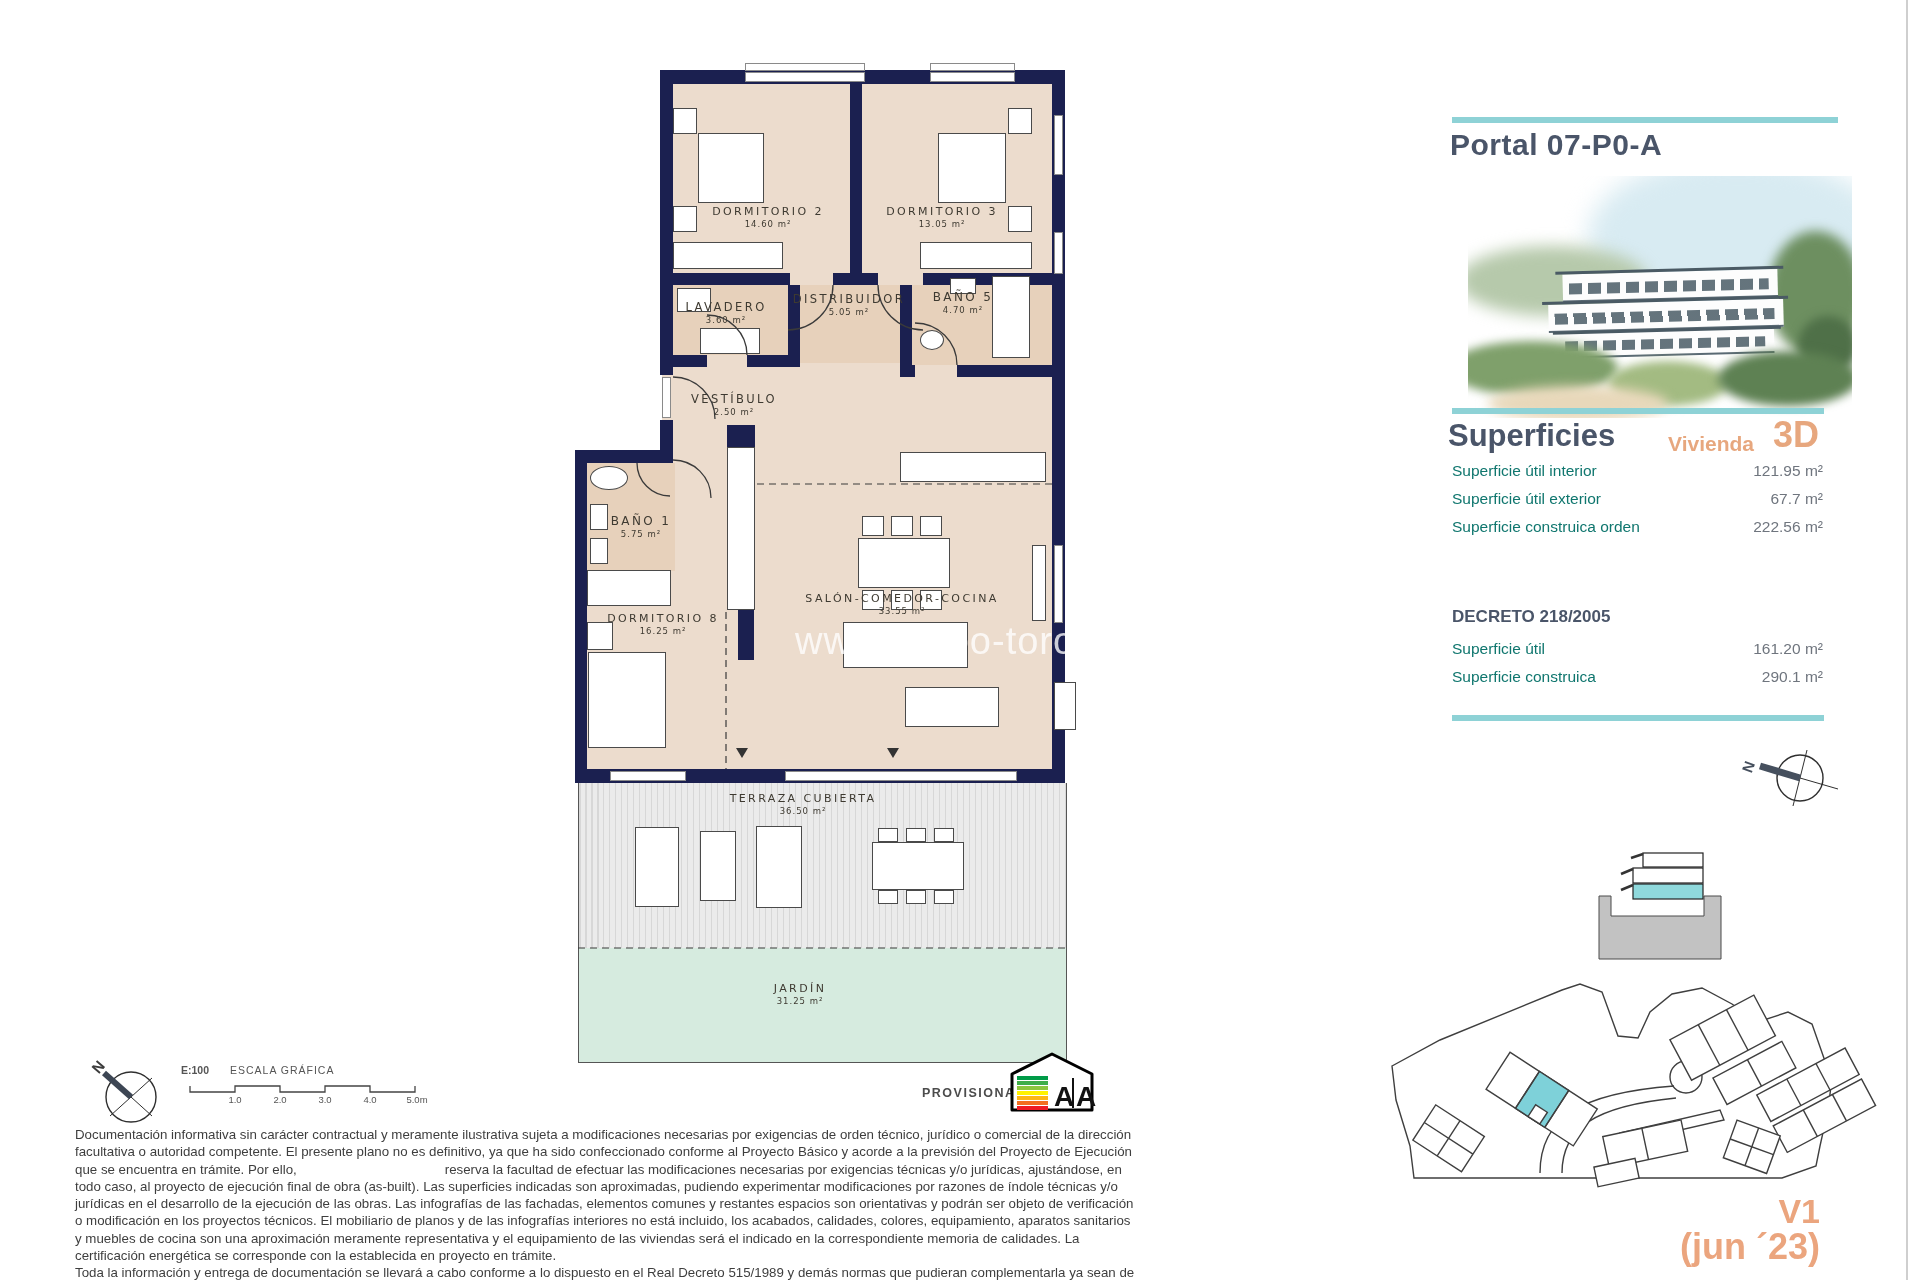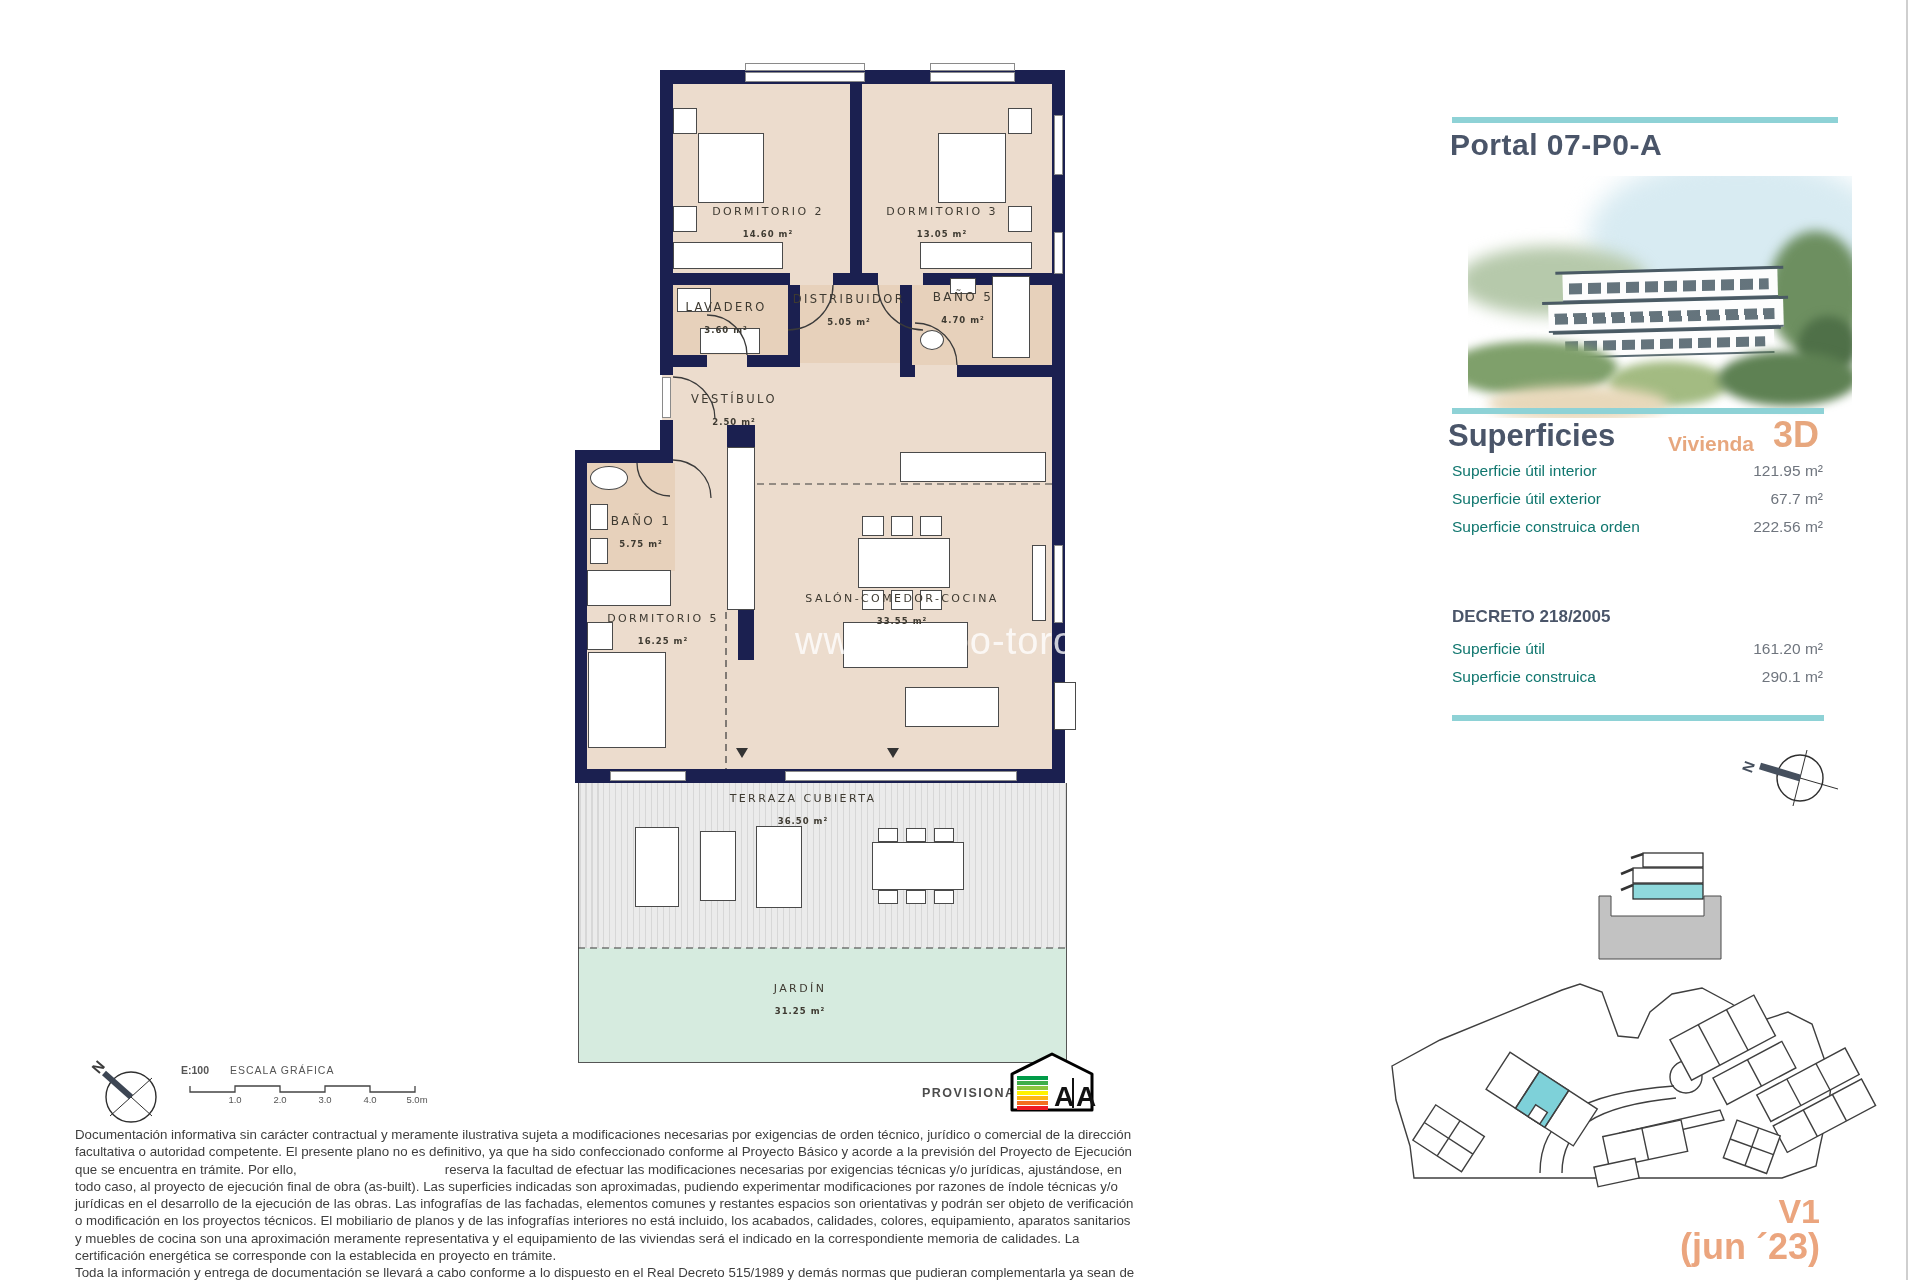--- a/index.html
+++ b/index.html
@@ -13,21 +13,21 @@
   .furn{position:absolute;background:#fff;border:1.3px solid #4a4a4a;box-sizing:border-box;}
   .oval{border-radius:50%;}
   .terrace{position:absolute;left:578px;top:783px;width:487px;height:165px;
            background:repeating-linear-gradient(90deg,#d7d7d7 0 1.5px,#ebebeb 1.5px 6px);
            border-left:1.5px solid #555;border-right:1.5px solid #555;}
   .garden{position:absolute;left:578px;top:948px;width:487px;height:114px;background:#d6ebdf;
           border-left:1.5px solid #555;border-right:1.5px solid #555;border-bottom:1.5px solid #555;}
   .rlabel{position:absolute;transform:translateX(-50%);text-align:center;color:#3e3a31;
           font-family:"DejaVu Sans",sans-serif;white-space:nowrap;z-index:20;}
   .rname{font-size:11px;letter-spacing:2.4px;}
-  .rarea{font-size:8.5px;letter-spacing:1px;margin-top:11px;font-weight:bold;}
+  .rarea{font-size:8.5px;letter-spacing:1px;margin-top:1px;}
   .watermark{position:absolute;left:795px;top:620px;z-index:40;font-weight:normal;font-size:38px;
              letter-spacing:1px;color:rgba(255,255,255,0.78);}
   
   .rule{position:absolute;background:#8ed2d6;height:6px;}
   .portal-title{position:absolute;left:1450px;top:128px;font-size:30px;font-weight:bold;
                 color:#4a5569;letter-spacing:.5px;}
   .sup-title{position:absolute;left:1448px;top:418px;font-size:31px;font-weight:bold;color:#4a5569;}
   .viv-label{position:absolute;left:1668px;top:432px;font-size:21px;font-weight:600;color:#e7a77e;}
   .viv-code{position:absolute;left:1773px;top:414px;font-size:36px;font-weight:bold;color:#e7a77e;}
   .srow{position:absolute;left:1452px;width:371px;display:flex;justify-content:space-between;
@@ -162,21 +162,21 @@
   </div>
 <div class="rlabel" style="left:734px;top:392px">
     <div class="rname" style="font-size:11.5px">VESTÍBULO</div>
     <div class="rarea">2.50 m²</div>
   </div>
 <div class="rlabel" style="left:641px;top:514px">
     <div class="rname" style="font-size:12px">BAÑO 1</div>
     <div class="rarea">5.75 m²</div>
   </div>
 <div class="rlabel" style="left:663px;top:612px">
-    <div class="rname">DORMITORIO 5</div>
+    <div class="rname">DORMITORIO 8</div>
     <div class="rarea">16.25 m²</div>
   </div>
 <div class="rlabel" style="left:902px;top:592px">
     <div class="rname">SALÓN-COMEDOR-COCINA</div>
     <div class="rarea">33.55 m²</div>
   </div>
 <div class="rlabel" style="left:803px;top:792px">
     <div class="rname">TERRAZA CUBIERTA</div>
     <div class="rarea">36.50 m²</div>
   </div>

